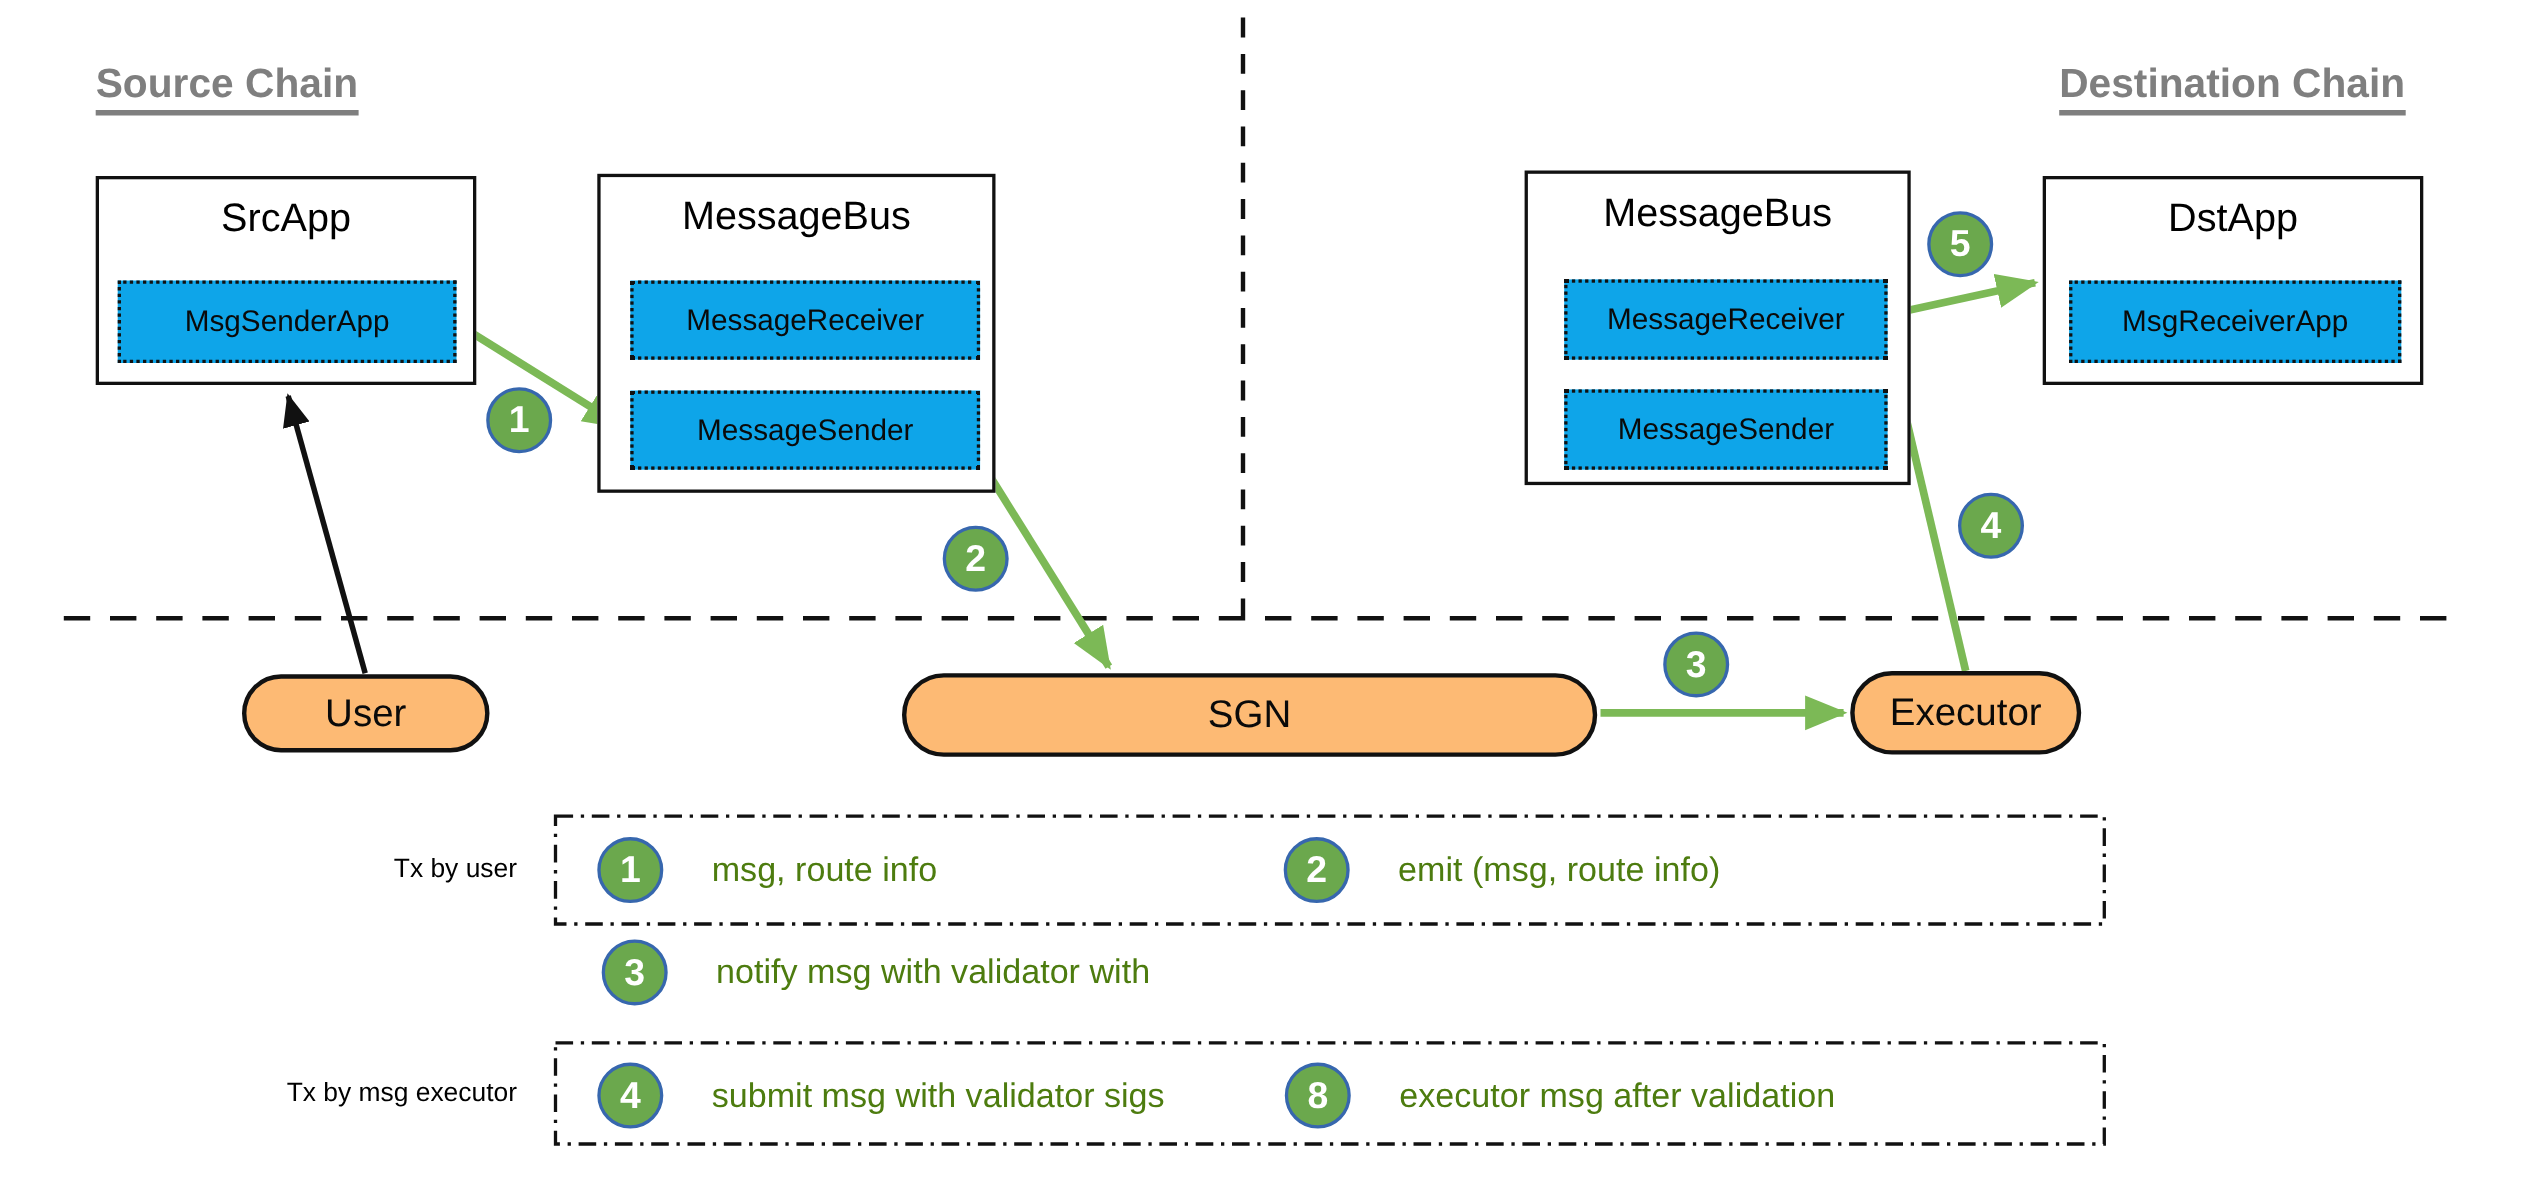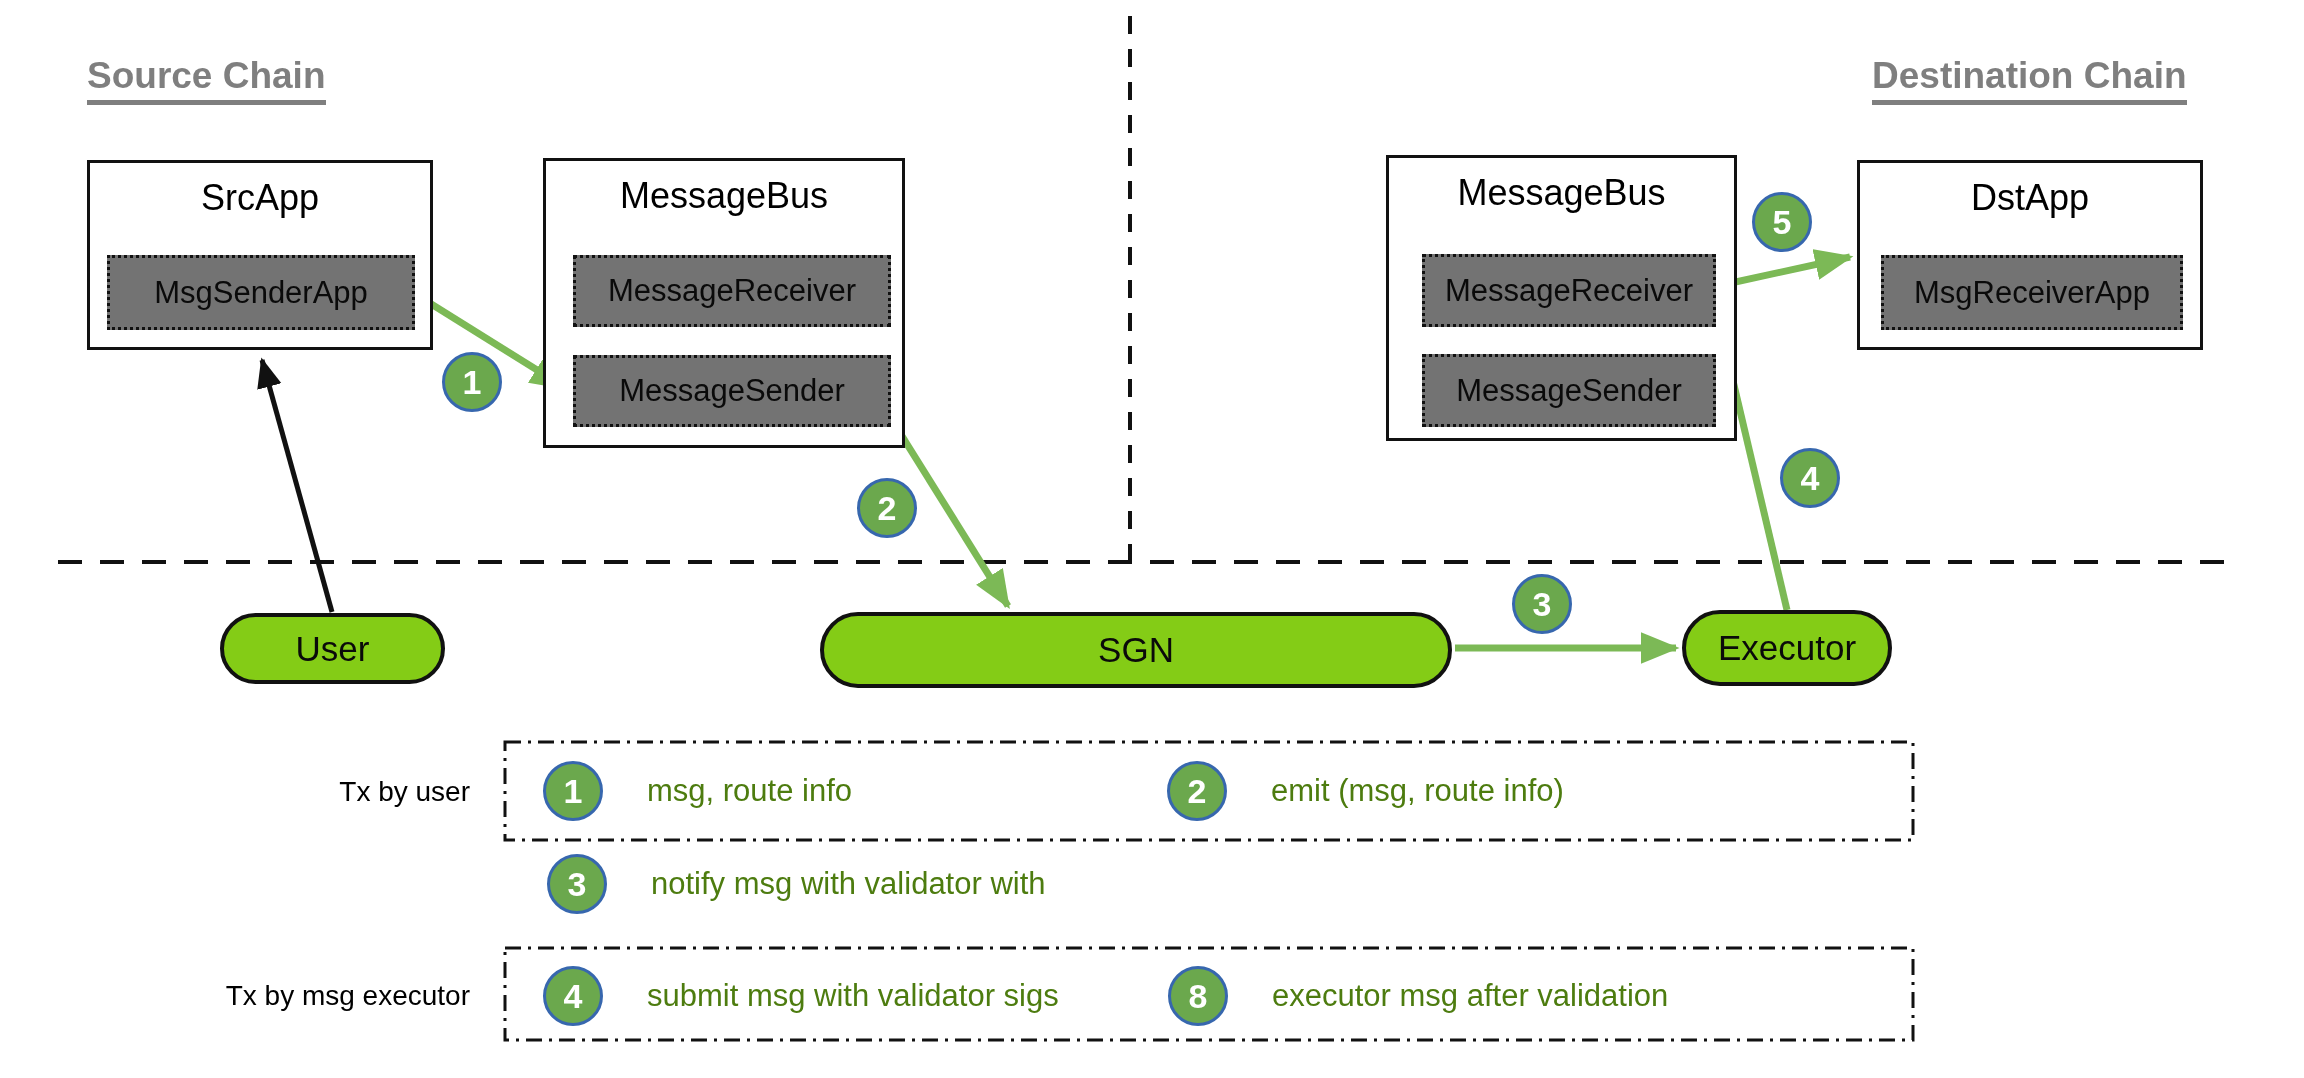--- a/index.html
+++ b/index.html
@@ -35,35 +35,35 @@
   .node-box{
     position:absolute;border:3px solid #111;background:#fff;box-sizing:border-box;
   }
   .node-title{
     position:absolute;left:0;right:0;top:14px;text-align:center;
     font-size:36px;color:#000;white-space:nowrap;
   }
   .dotted-box{
     position:absolute;border:3px dotted #111;box-sizing:border-box;
     display:flex;align-items:center;justify-content:center;
-    font-size:31px;white-space:nowrap;background:#737373;
+    font-size:27px;white-space:nowrap;background:#0ea5e9;
   }
   .pill{
-    position:absolute;border:4px solid #111;border-radius:48px;background:#84cc16;
+    position:absolute;border:4px solid #111;border-radius:48px;background:#fdba74;
     box-sizing:border-box;display:flex;align-items:center;justify-content:center;
     font-size:35px;white-space:nowrap;
   }
   .badge{
     position:absolute;width:60px;height:60px;border-radius:50%;
     background:var(--accent-green);border:3px solid var(--circle-border);
     box-sizing:border-box;display:flex;align-items:center;justify-content:center;
     color:#fff;font-size:34px;font-weight:bold;line-height:1;
   }
   .legend-label{
-    position:absolute;font-size:28px;color:#000;white-space:nowrap;text-align:right;
+    position:absolute;font-size:24px;color:#000;white-space:nowrap;text-align:right;
   }
   .legend-item{
     position:absolute;display:flex;align-items:center;gap:16px;height:60px;
   }
   .legend-item .badge{position:static;flex:0 0 auto;}
   .legend-item .legend-text{font-size:31px;color:#4d7c0f;white-space:nowrap;margin-left:28px;}
 </style>
 </head>
 <body>
 

